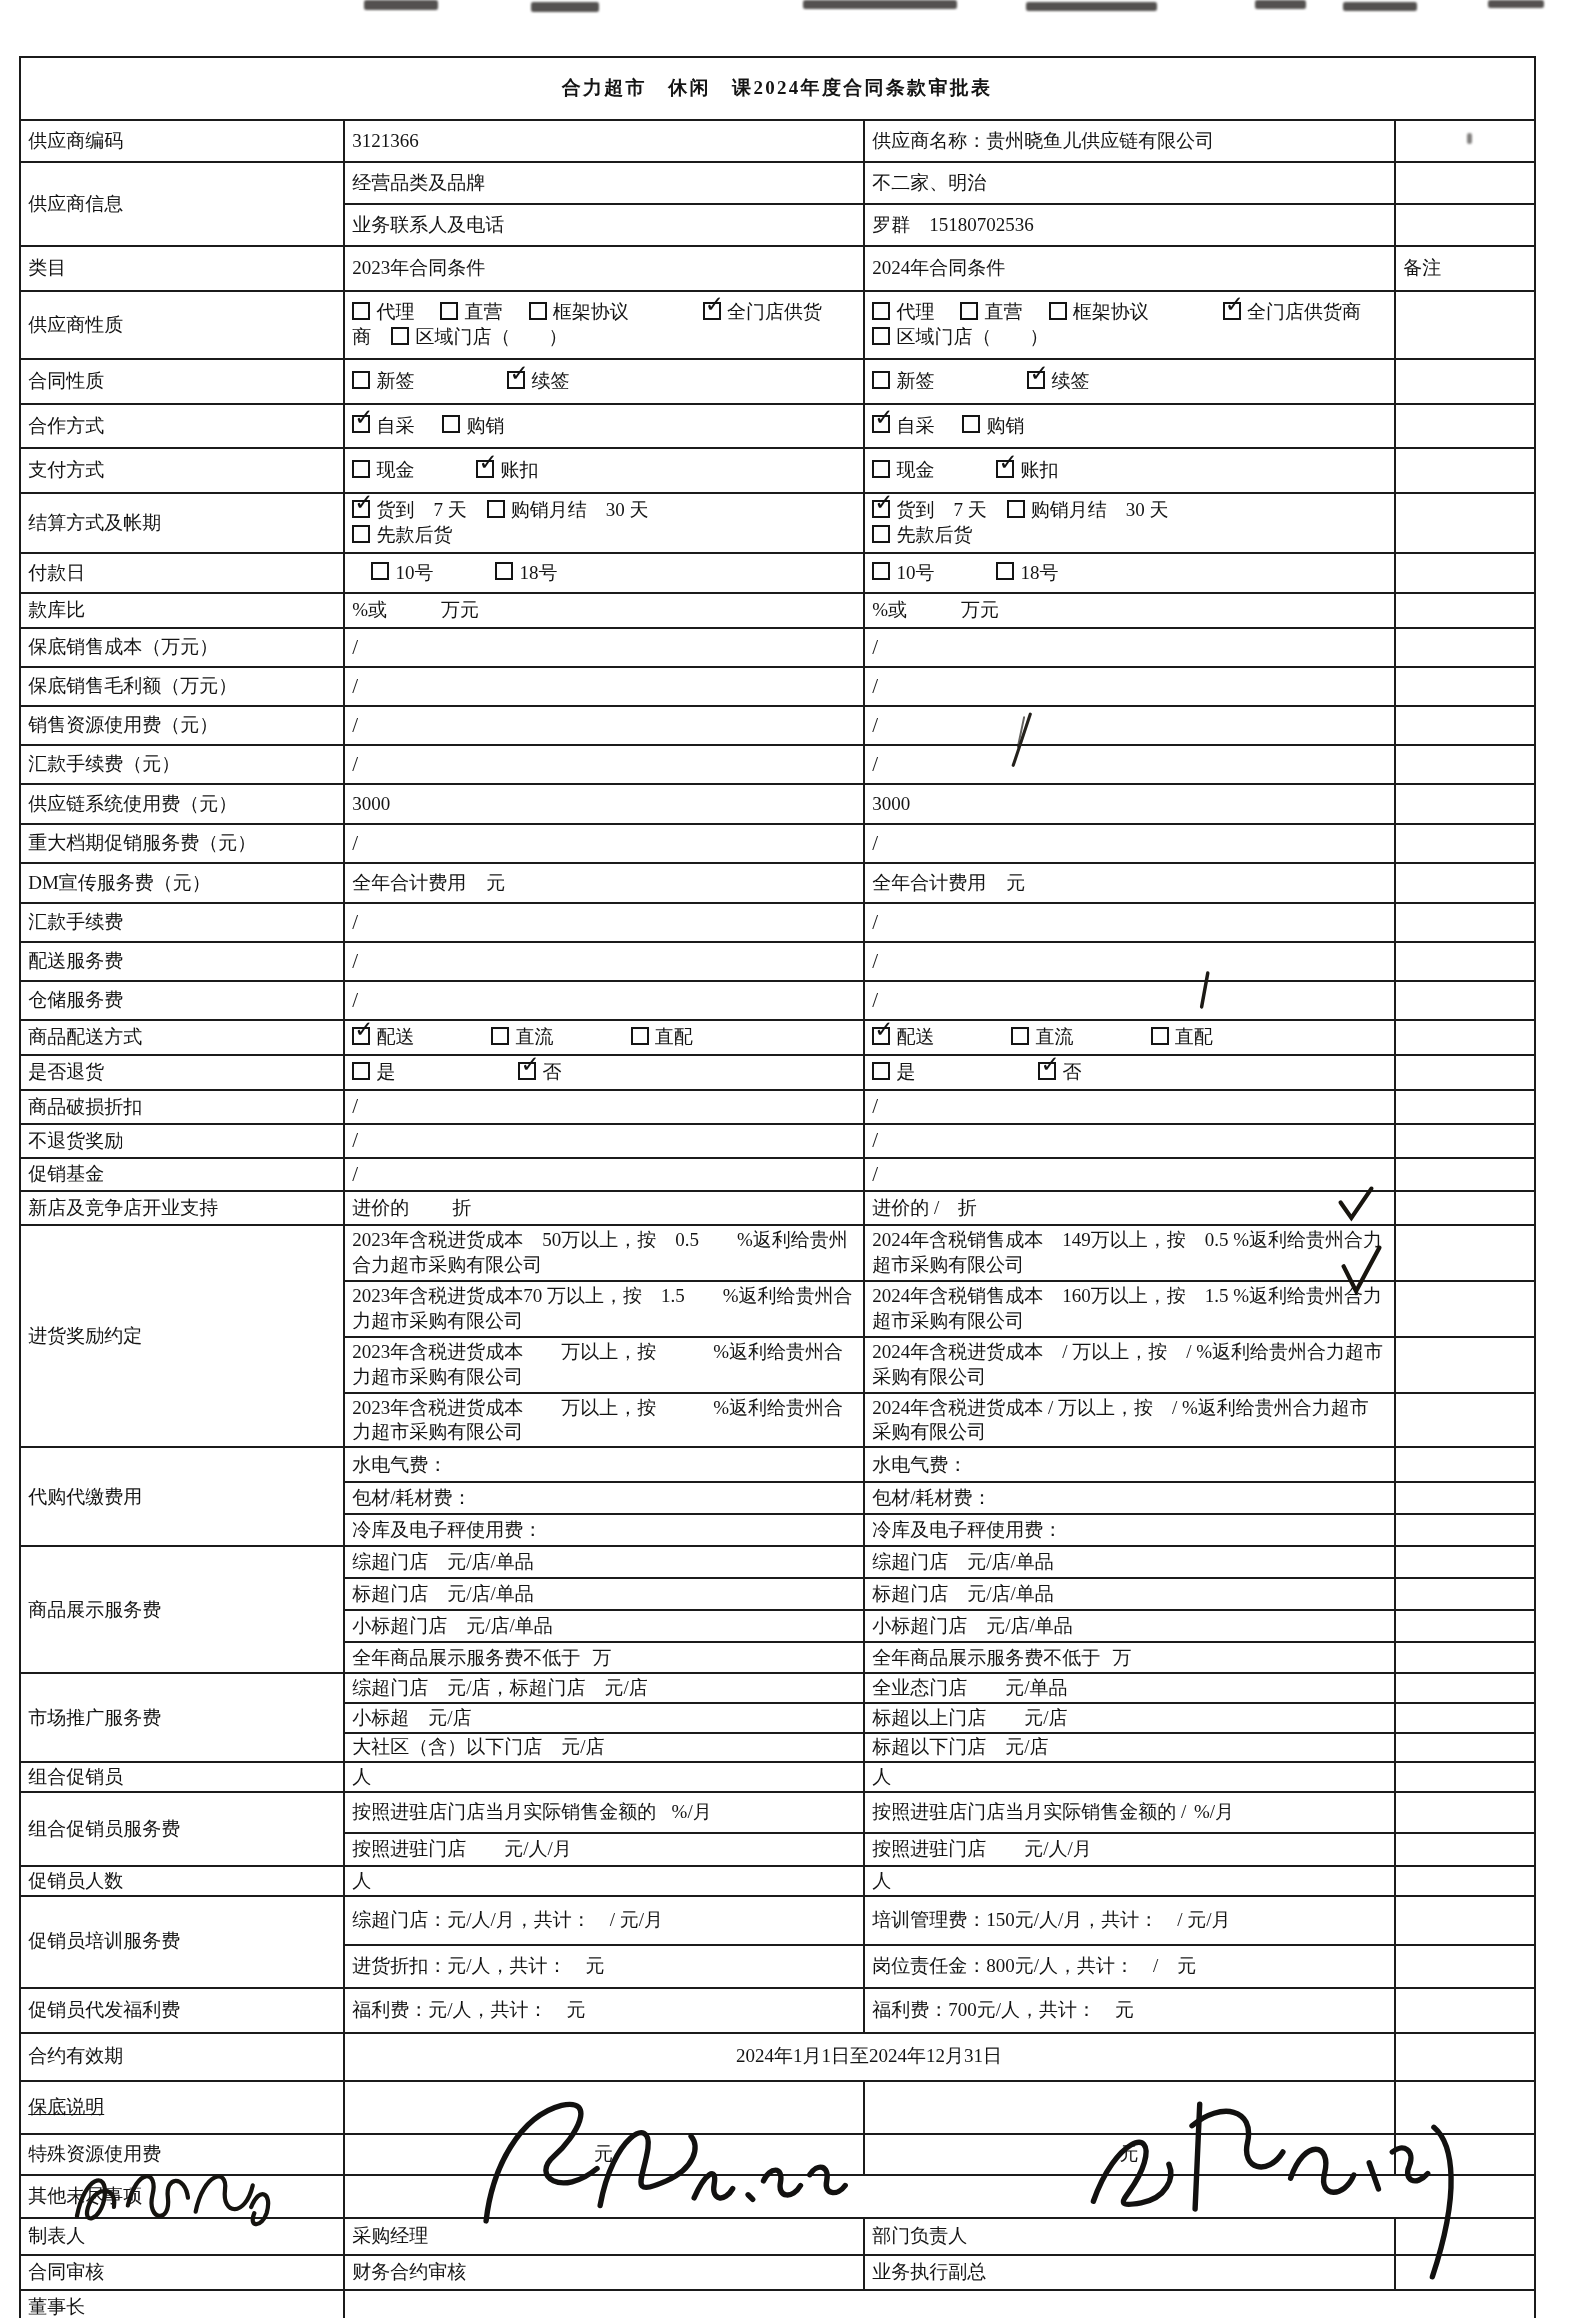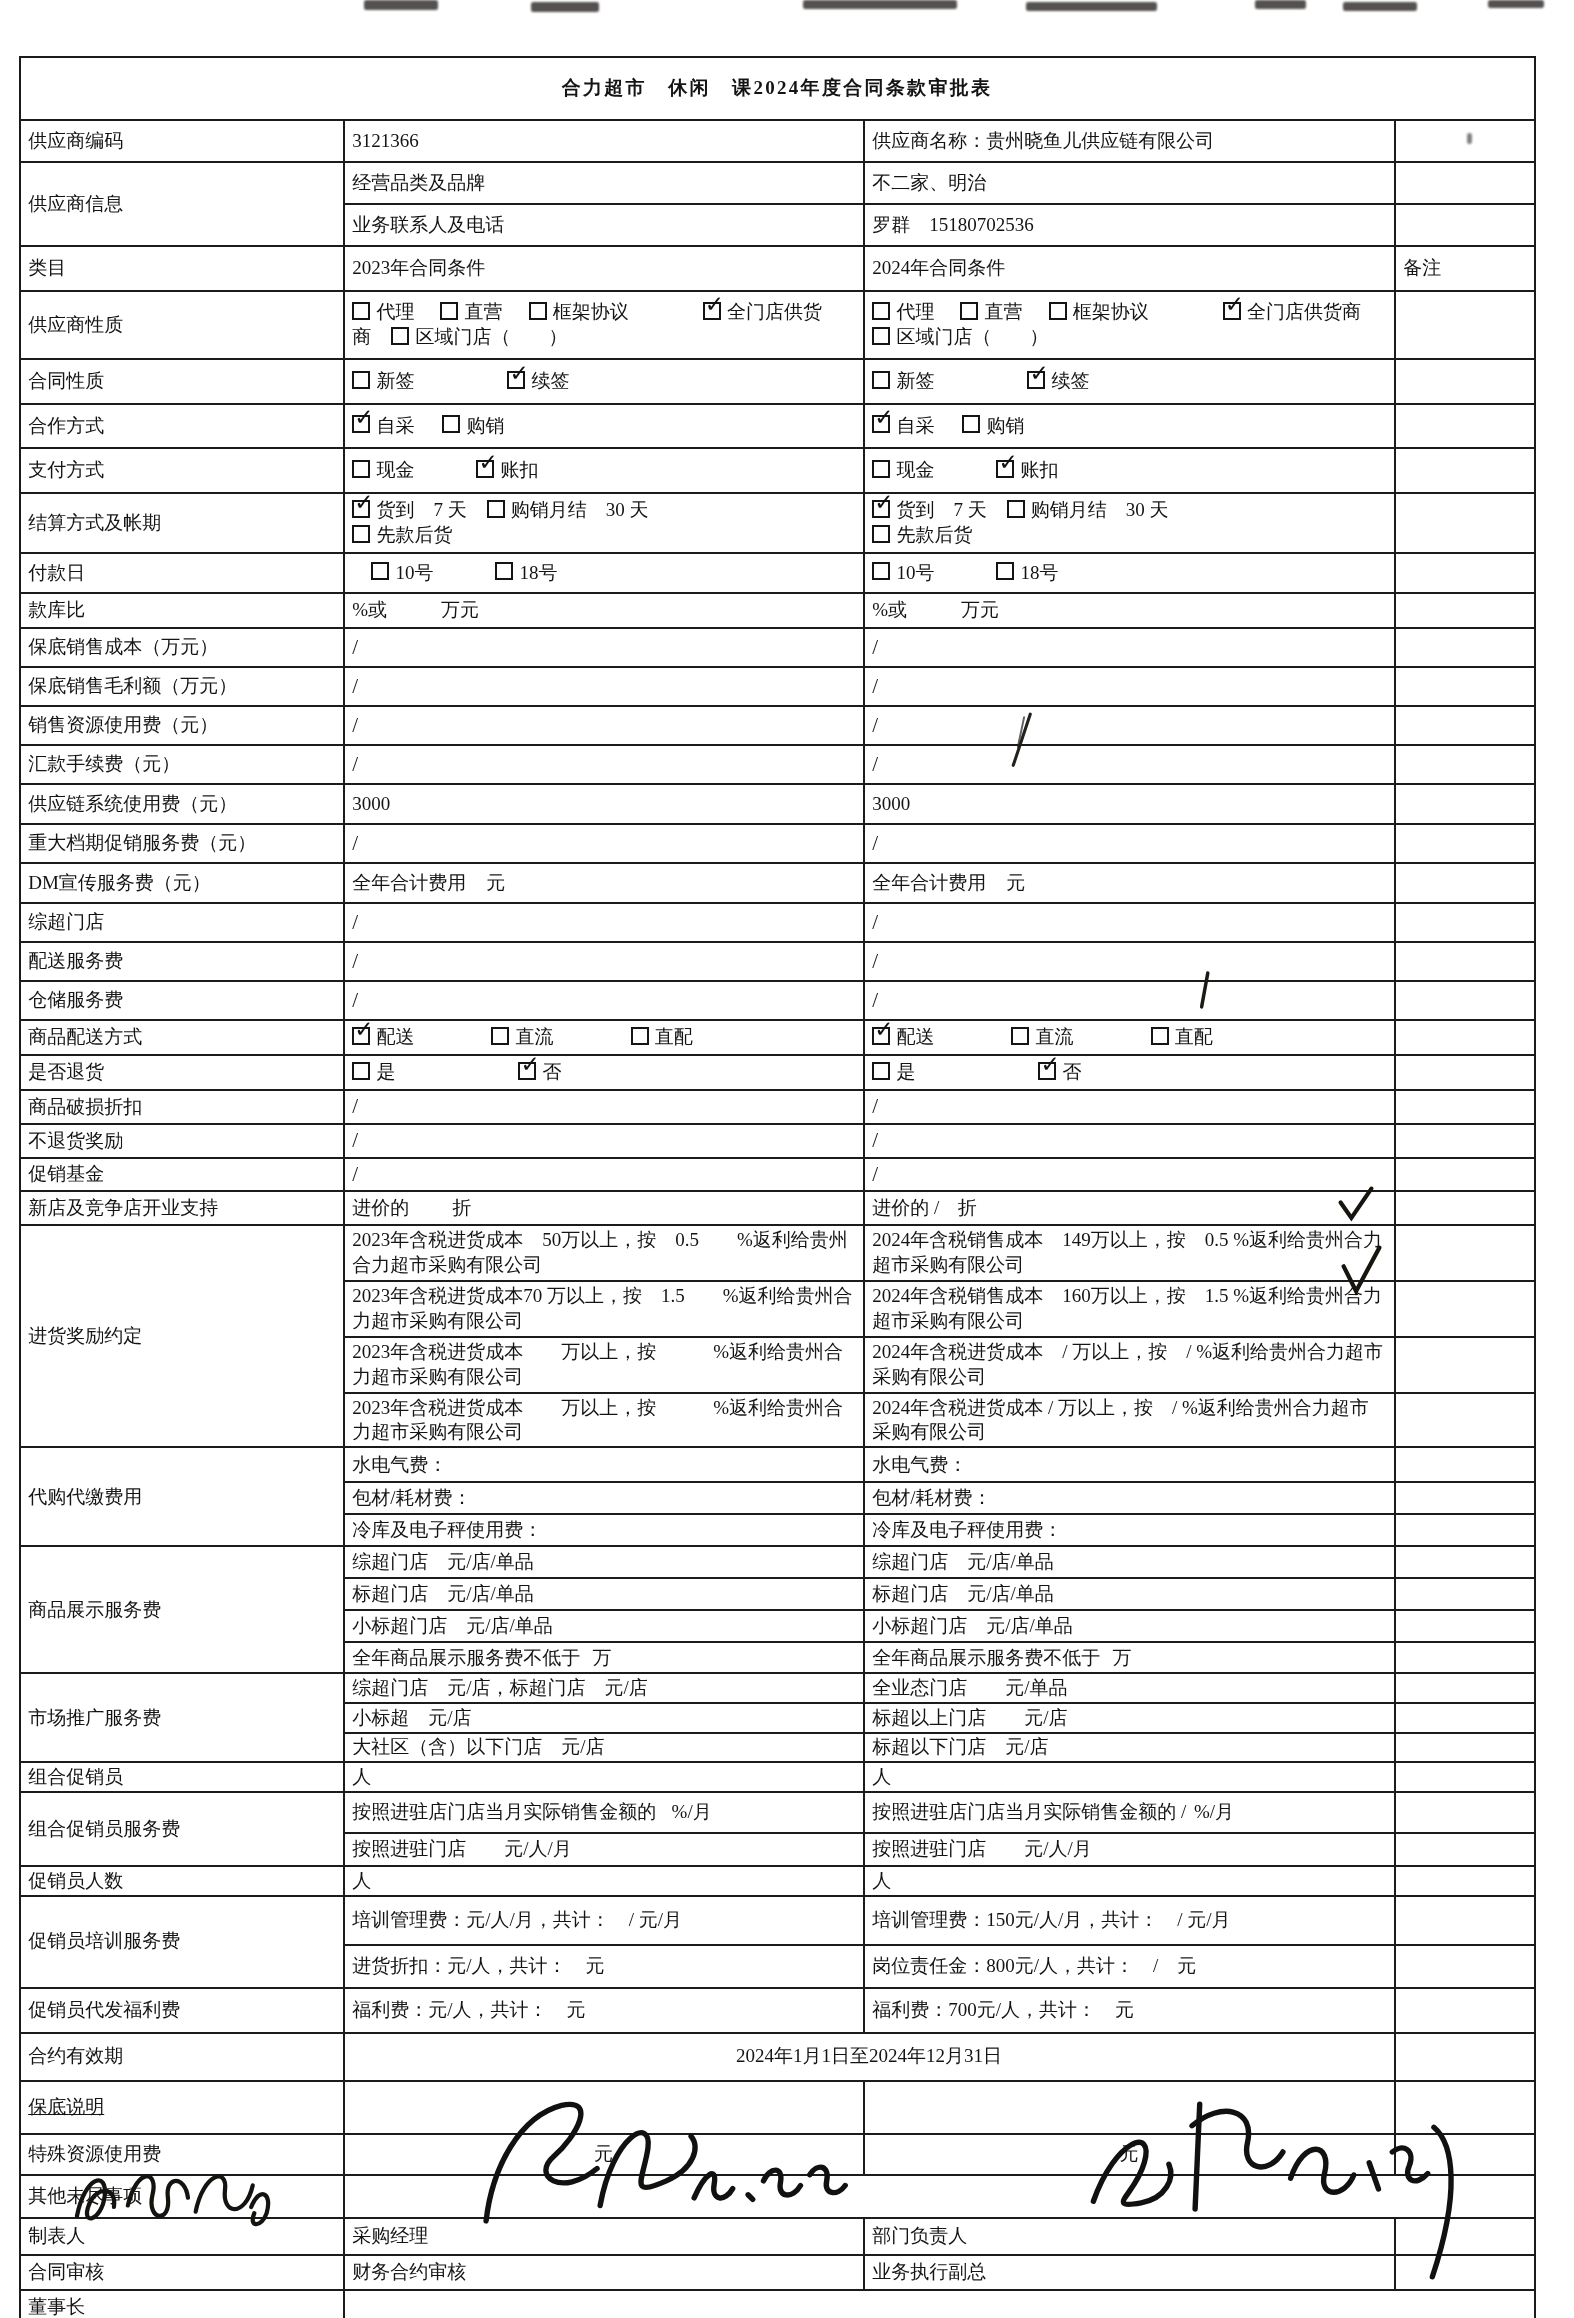--- a/index.html
+++ b/index.html
@@ -160,21 +160,21 @@
           <td><span class="lbl slash">/</span></td>
           <td></td>
         </tr>
         <tr style="height: 40px;">
           <td class="labelc"><span class="lbl">DM宣传服务费（元）</span></td>
           <td><span class="lbl" style="margin-right: 20px;">全年合计费用</span><span class="lbl">元</span></td>
           <td><span class="lbl" style="margin-right: 20px;">全年合计费用</span><span class="lbl">元</span></td>
           <td></td>
         </tr>
         <tr style="height: 39px;">
-          <td class="labelc"><span class="lbl">综超门店</span></td>
+          <td class="labelc"><span class="lbl">汇款手续费</span></td>
           <td><span class="lbl slash">/</span></td>
           <td><span class="lbl slash">/</span></td>
           <td></td>
         </tr>
         <tr style="height: 39px;">
           <td class="labelc"><span class="lbl">配送服务费</span></td>
           <td><span class="lbl slash">/</span></td>
           <td><span class="lbl slash">/</span></td>
           <td></td>
         </tr>
@@ -312,21 +312,21 @@
           <td></td>
         </tr>
         <tr style="height: 29px;">
           <td class="labelc"><span class="lbl">促销员人数</span></td>
           <td><span class="lbl">人</span></td>
           <td><span class="lbl">人</span></td>
           <td></td>
         </tr>
         <tr style="height: 49px;">
           <td rowspan="2" class="labelc"><span class="lbl">促销员培训服务费</span></td>
-          <td><span class="lbl">培训管理费：元/人/月，共计：　/ 元/月</span></td>
+          <td><span class="lbl">综超门店：元/人/月，共计：　/ 元/月</span></td>
           <td><span class="lbl">培训管理费：150元/人/月，共计：　/ 元/月</span></td>
           <td></td>
         </tr>
         <tr style="height: 43px;">
           <td><span class="lbl">进货折扣：元/人，共计：　元</span></td>
           <td><span class="lbl">岗位责任金：800元/人，共计：　/　元</span></td>
           <td></td>
         </tr>
         <tr style="height: 45px;">
           <td class="labelc"><span class="lbl">促销员代发福利费</span></td>

